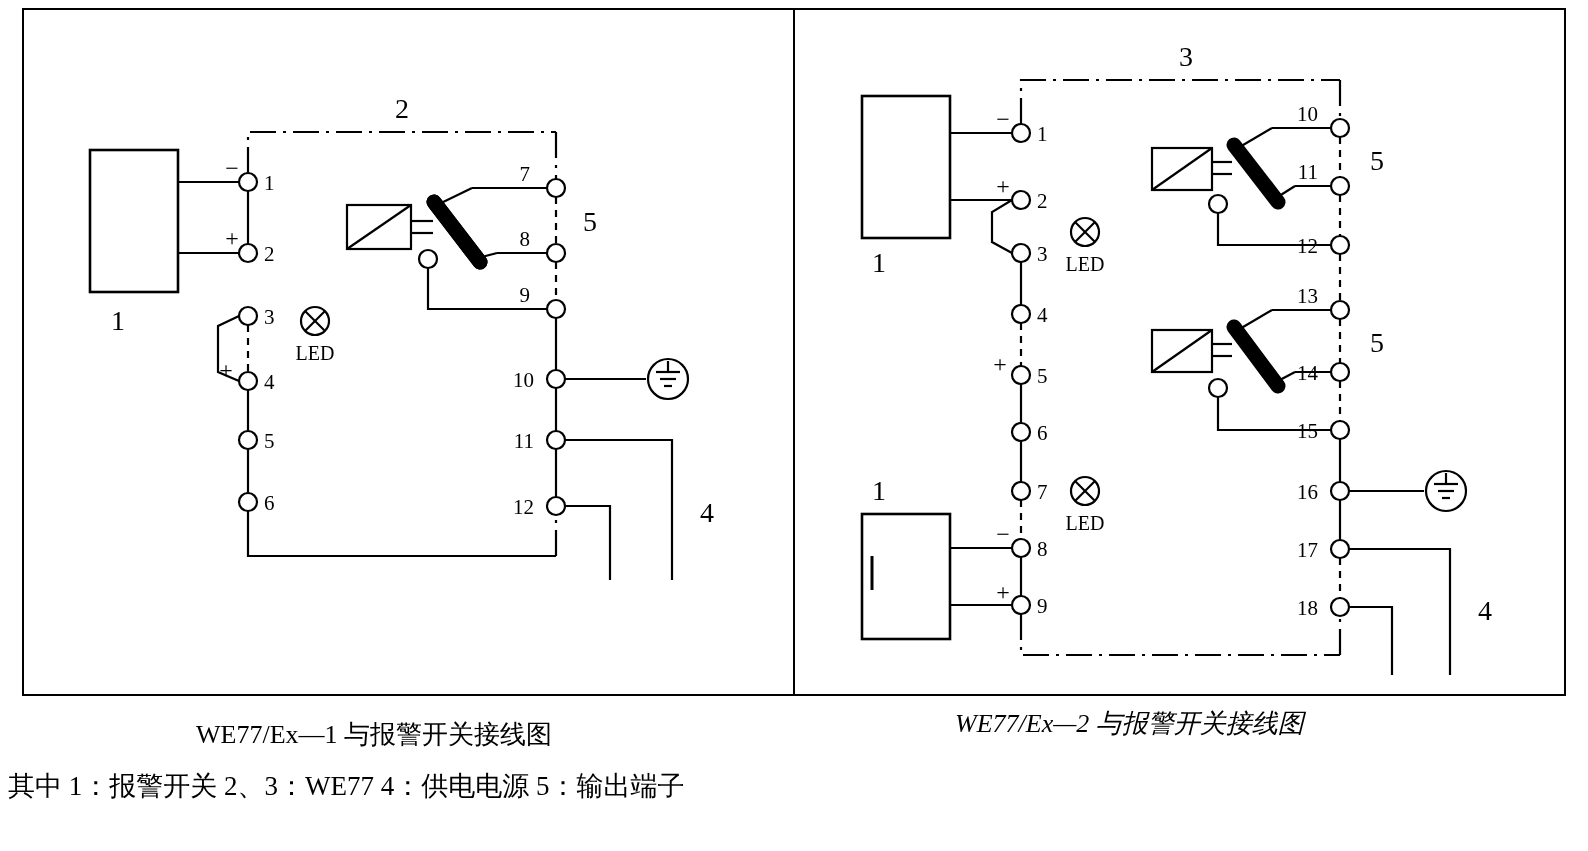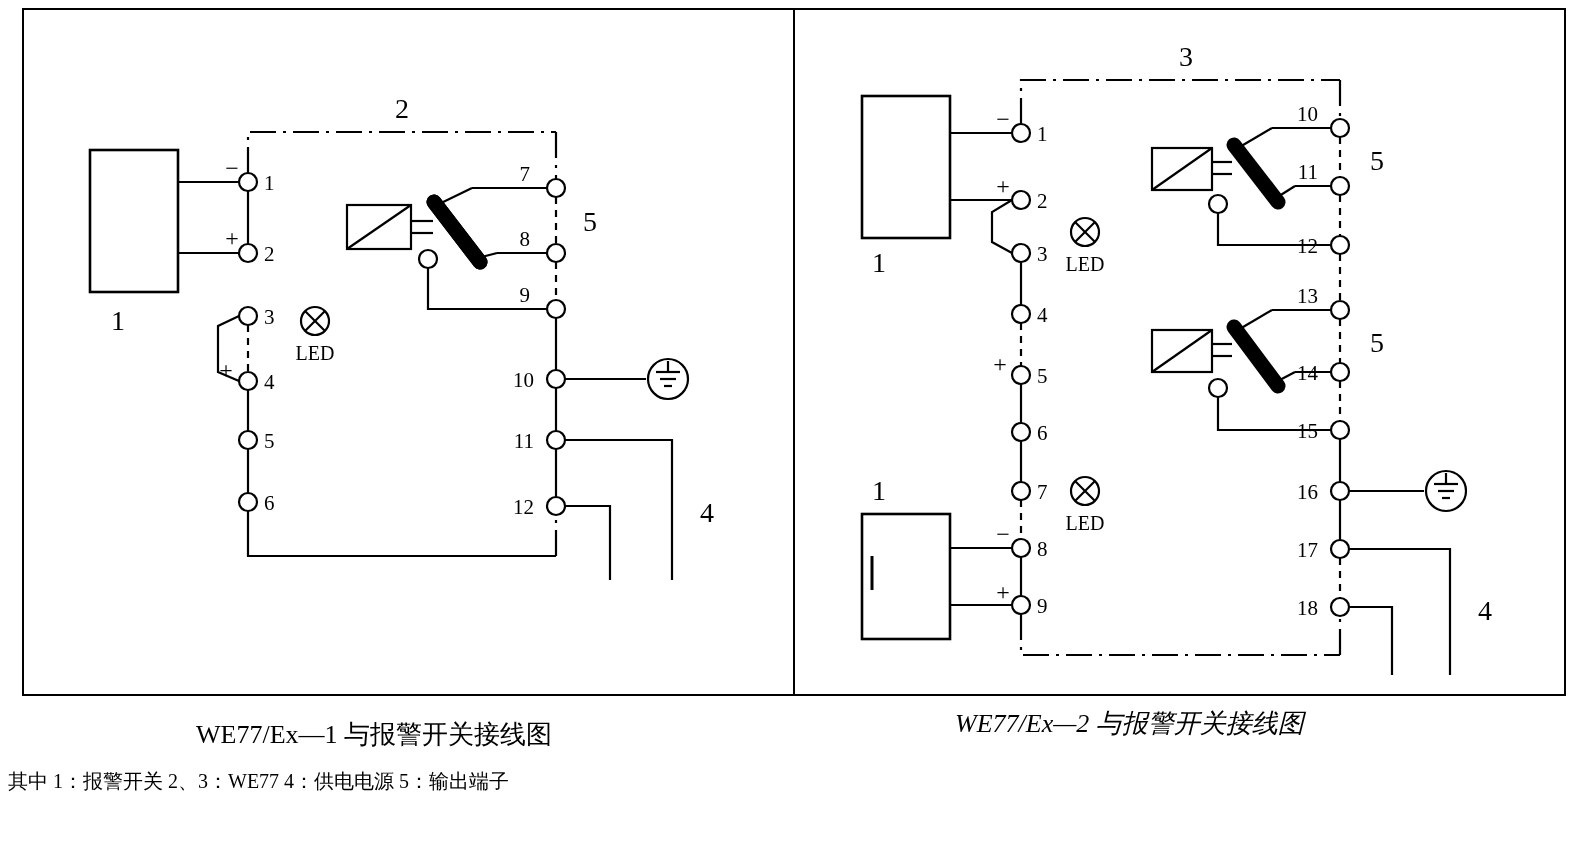--- a/index.html
+++ b/index.html
@@ -57,21 +57,21 @@
     font-size: 26px;
     font-family: "Liberation Serif", serif;
     white-space: nowrap;
   }
   .cap-left { left: 196px; top: 6px; margin-top: 11px; }
   .cap-right { left: 955px; top: 6px; font-style: italic; }
   .legend {
     position: absolute;
     left: 8px;
     top: 768px;
-    font-size: 20px;
+    font-size: 27px;
     white-space: nowrap;
   }
   text {
     font-family: "Liberation Serif", serif;
     fill: #000;
   }
   .tnum { font-size: 21px; }
   .tbig { font-size: 28px; }
   .tled { font-size: 20px; }
   .tsign { font-size: 24px; }

